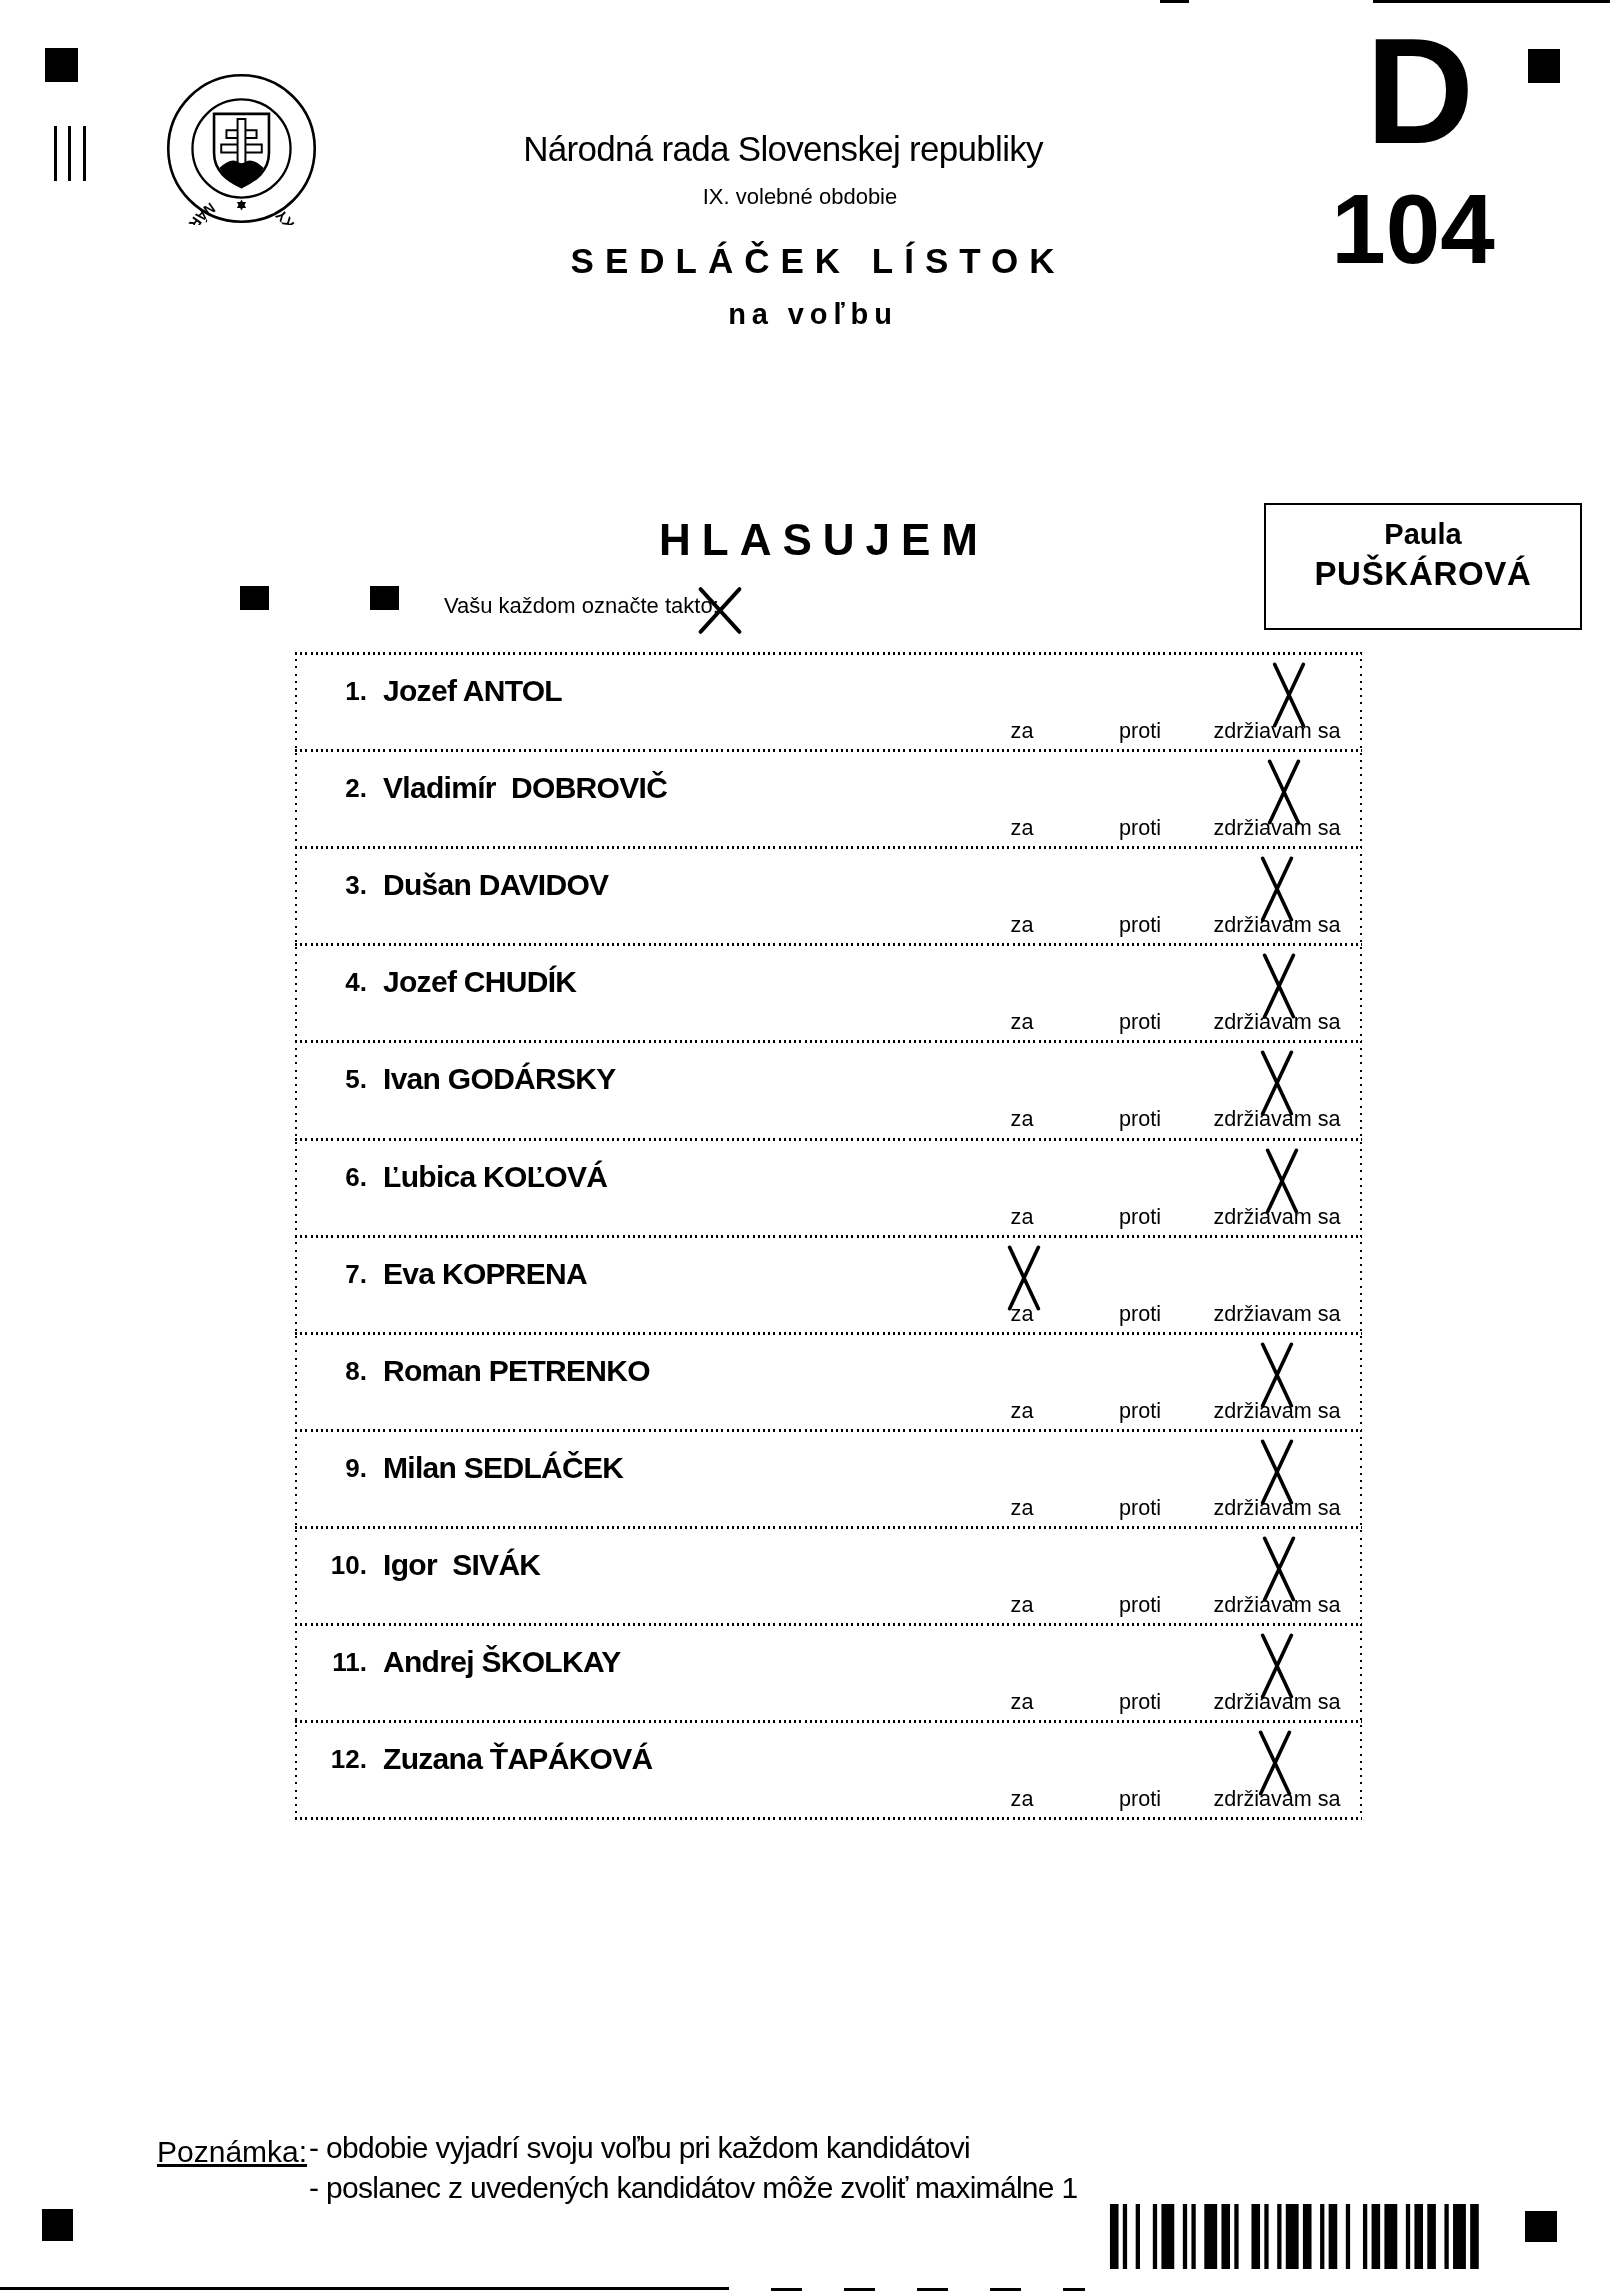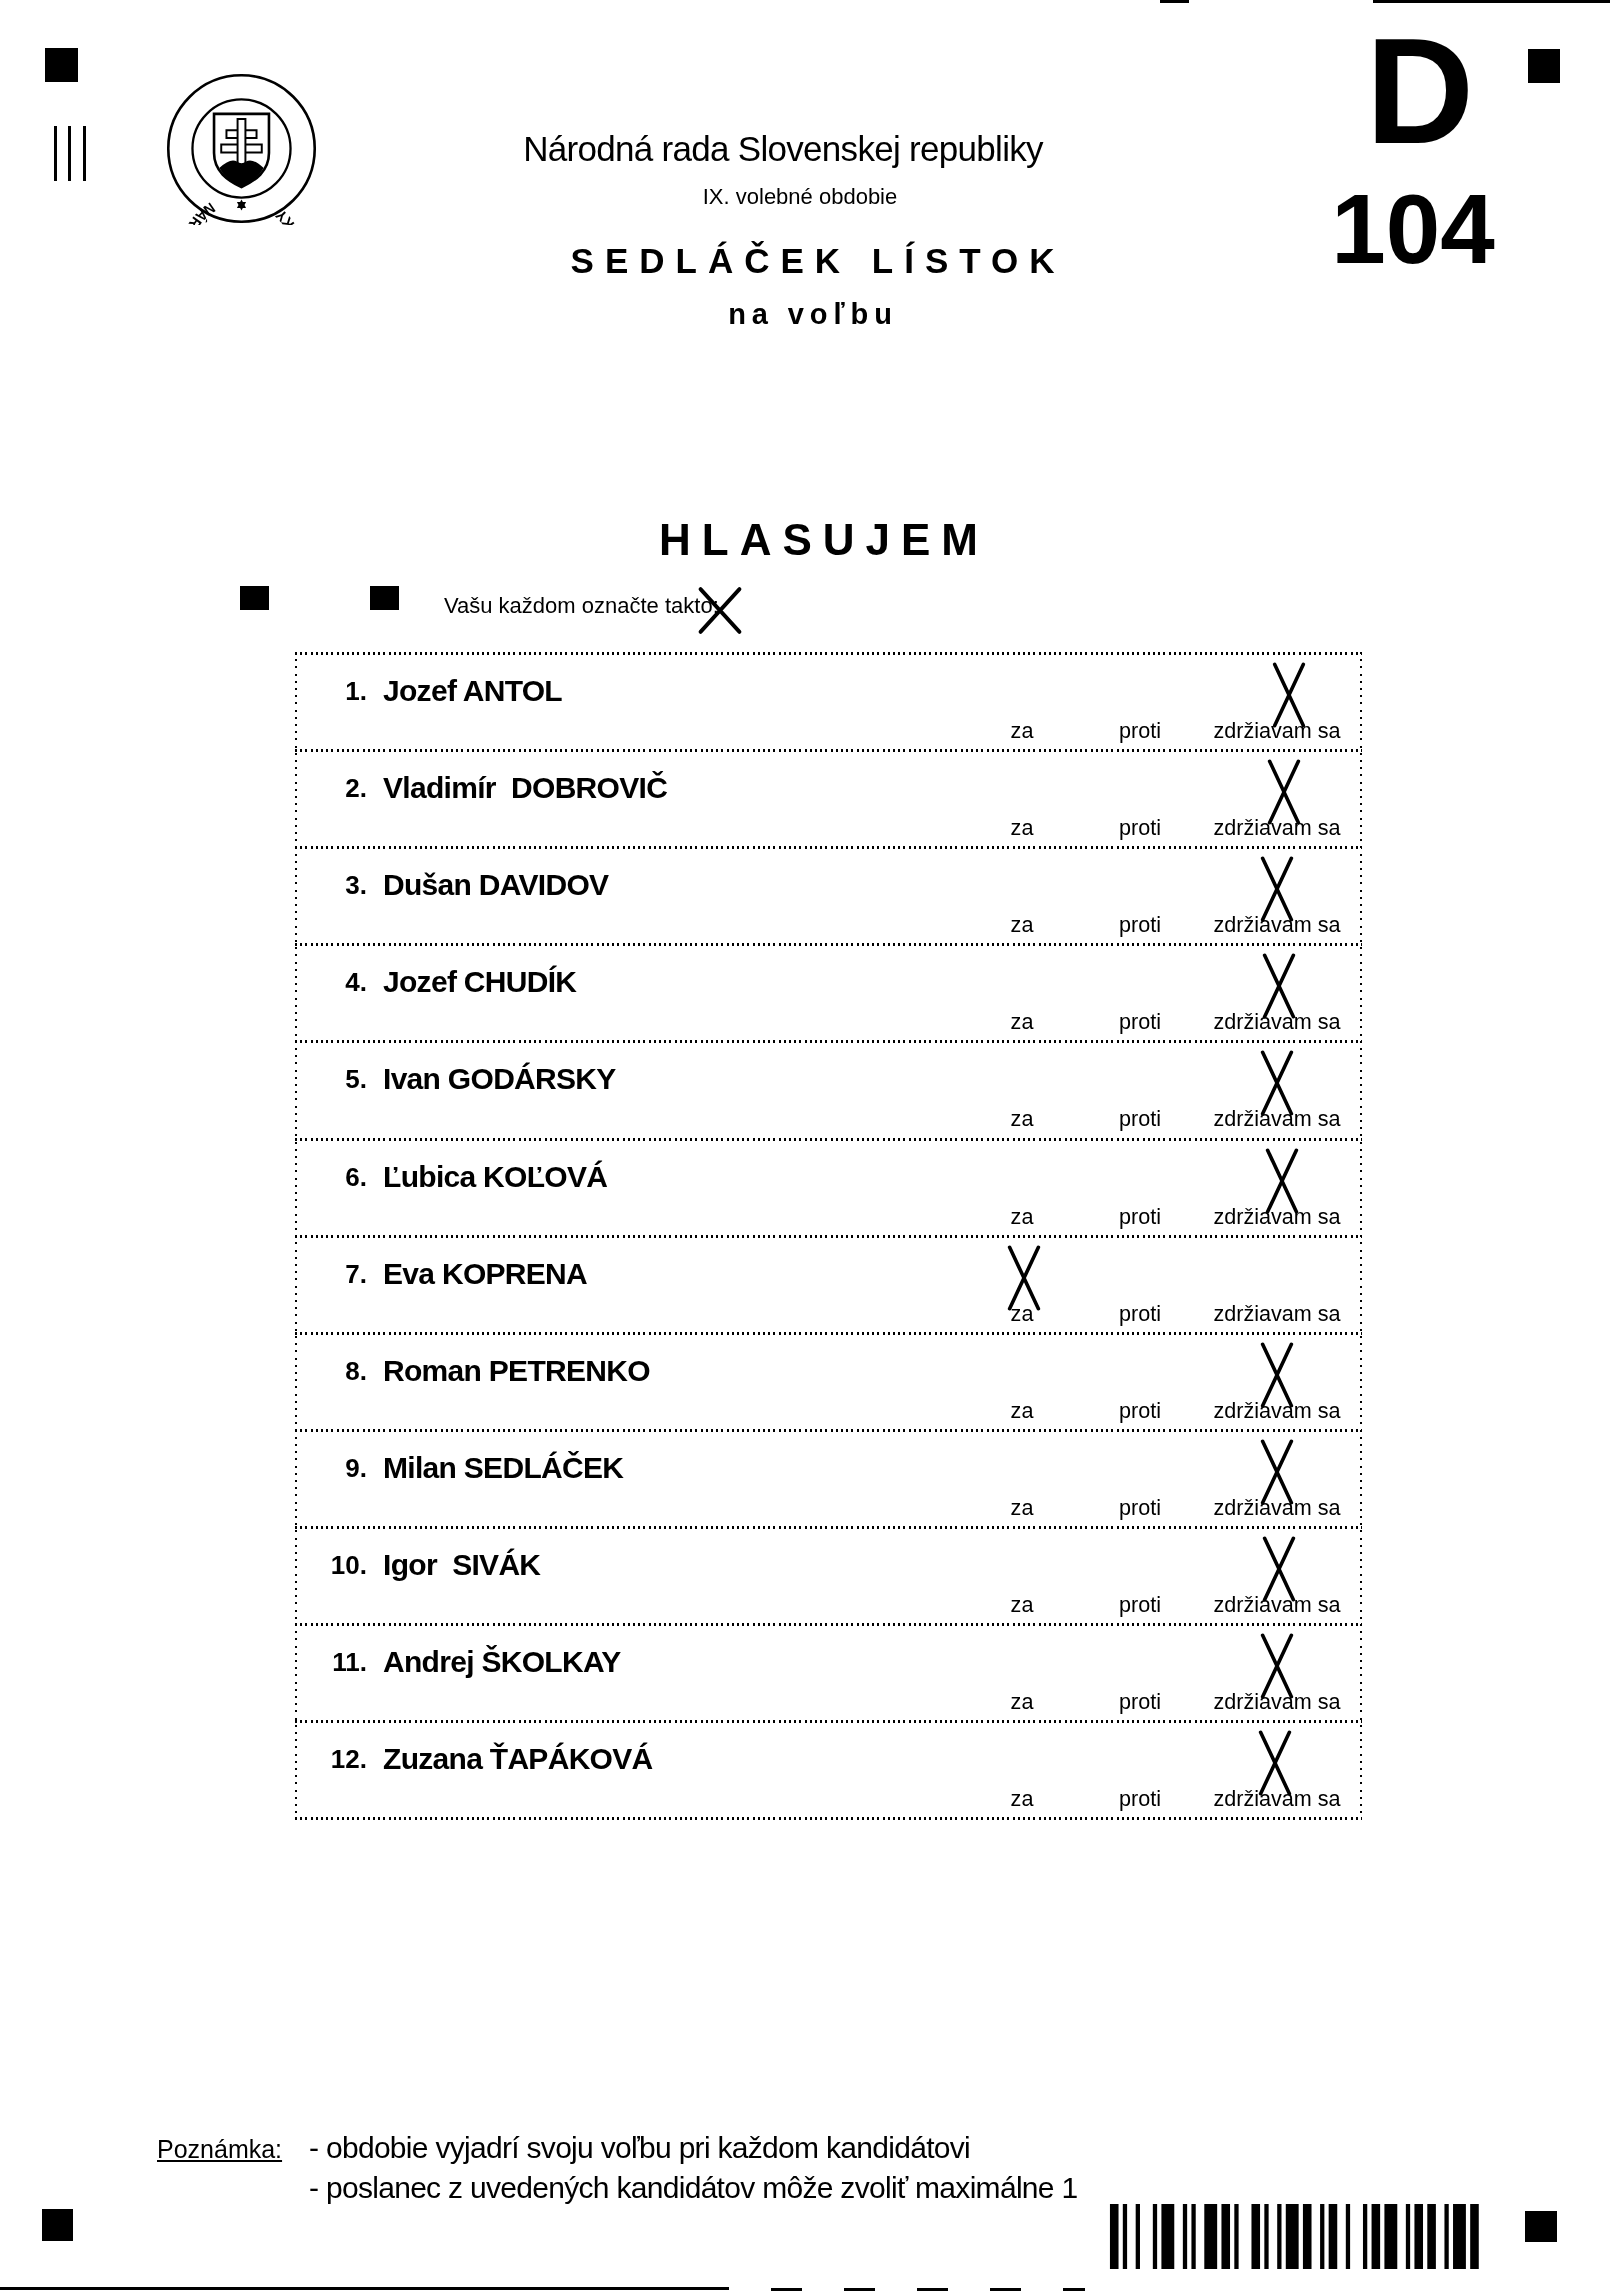--- a/index.html
+++ b/index.html
@@ -55,21 +55,21 @@
   .row{position:absolute;left:0;width:100%;height:97px;}
   .row .num{position:absolute;left:0;top:23.5px;width:72px;text-align:right;
     font-size:26px;font-weight:700;}
   .row .name{position:absolute;left:88px;top:21.6px;font-size:30px;font-weight:700;
     letter-spacing:-0.7px;white-space:pre;}
   .row .opt{position:absolute;top:66px;font-size:21.6px;transform:translateX(-50%);
     white-space:nowrap;}
   .xmark{position:absolute;}
   .xmark path, .sample-x path{stroke:#000;stroke-linecap:round;fill:none;}
   
-  .note-label{left:157px;top:2135px;font-size:25px;text-decoration:underline;}
+  .note-label{left:157px;top:2135px;font-size:30px;text-decoration:underline;}
   .note-line1{left:309px;top:2131px;font-size:30px;letter-spacing:-0.7px;}
   .note-line2{left:309px;top:2171px;font-size:30px;letter-spacing:-0.7px;}
   .barcode{left:1109px;top:2204px;}
   .seal{left:165px;top:72px;}
 </style>
 </head>
 <body>
 
 <div class="page">
 
@@ -105,20 +105,24 @@
 
   <div class="ctr org" style="left:783px">Národná rada Slovenskej republiky</div>
   <div class="ctr term" style="left:800px">IX. volebné obdobie</div>
   <div class="ctr doc-title" style="left:818px">SEDLÁČEK LÍSTOK</div>
   <div class="ctr doc-sub" style="left:813px">na voľbu</div>
   <div class="ctr hlasujem" style="left:824px">HLASUJEM</div>
 
   <div class="ctr dletter">D</div>
   <div class="ctr dnumber">104</div>
 
+  <div class="abs voter-box">
+    <div class="voter-first">Paula</div>
+    <div class="voter-last">PUŠKÁROVÁ</div>
+  </div>
 
   <div class="abs blk mark-sq1"></div>
   <div class="abs blk mark-sq2"></div>
   <div class="abs instruction">Vašu každom označte takto:</div>
   <svg class="abs sample-x" width="48" height="51" viewBox="0 0 74 78">
     <path d="M7 6 L67 72 M67 6 L7 72" stroke-width="6"></path>
   </svg>
 
   <div class="abs table" id="table">
       <div class="hline" style="top: 0px;"></div>

